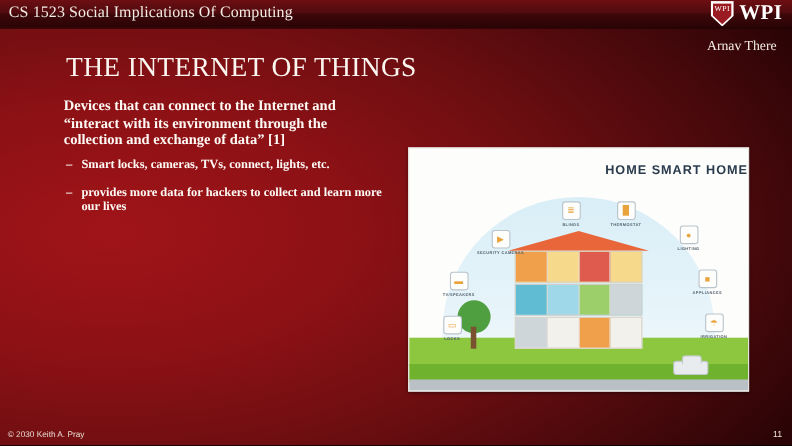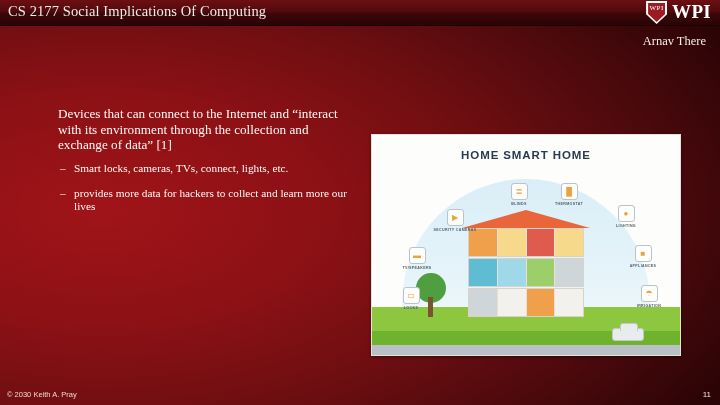--- a/index.html
+++ b/index.html
@@ -99,23 +99,24 @@
     font-size: 25px;
     color: #fbf6ef;
     letter-spacing: .3px;
     font-variant: small-caps;
     text-transform: uppercase;
   }
   
   .content {
     position: absolute;
     left: 58px;
-    top: 106px;
+    top: 88px;
     width: 290px;
     color: #fdfaf5;
+    font-weight: bold;
   }
   .para {
     font-size: 13.2px;
     line-height: 15.6px;
     margin: 0 0 9px 0;
   }
   .sub {
     margin: 0 0 12px 0;
     padding-left: 16px;
     position: relative;
@@ -139,21 +140,21 @@
     height: 220px;
     background: #fdfdfb;
     border: 1px solid #e4e2dd;
     box-shadow: 0 1px 3px rgba(0,0,0,.45);
     overflow: hidden;
   }
   .fig-title {
     position: absolute;
     top: 14px;
     width: 100%;
-    text-align: center;
+    text-align: right;
     font-family: "Liberation Sans", sans-serif;
     font-size: 11.5px;
     font-weight: bold;
     letter-spacing: .9px;
     color: #2a3b4d;
   }
   .fig-arc {
     position: absolute;
     left: 30px;
     top: 44px;
@@ -304,33 +305,34 @@
     color: #efe6dc;
     font-family: "Liberation Sans", sans-serif;
   }
 </style>
 </head>
 <body>
 
 <div class="slide">
 
   <div class="topbar">
-    <div class="topbar-title">CS 2177 Social Implications Of Computing</div>
+    <div class="topbar-title">CS 1523 Social Implications Of Computing</div>
     <div class="logo">
       <div class="logo-shield">
         <div class="shield-bg"></div>
         <div class="shield-in"></div>
         <div class="shield-txt">WPI</div>
       </div>
       <div class="logo-word">WPI</div>
     </div>
   </div>
 
   <div class="author">Arnav There</div>
 
+  <div class="slide-title">The Internet of Things</div>
 
   <div class="content">
     <p class="para">Devices that can connect to the Internet and “interact with its environment through the collection and exchange of data” [1]</p>
     <div class="sub">
       <span class="dash">–</span>
       <span class="sub-text">Smart locks, cameras, TVs, connect, lights, etc.</span>
     </div>
     <div class="sub">
       <span class="dash">–</span>
       <span class="sub-text">provides more data for hackers to collect and learn more our lives</span>

